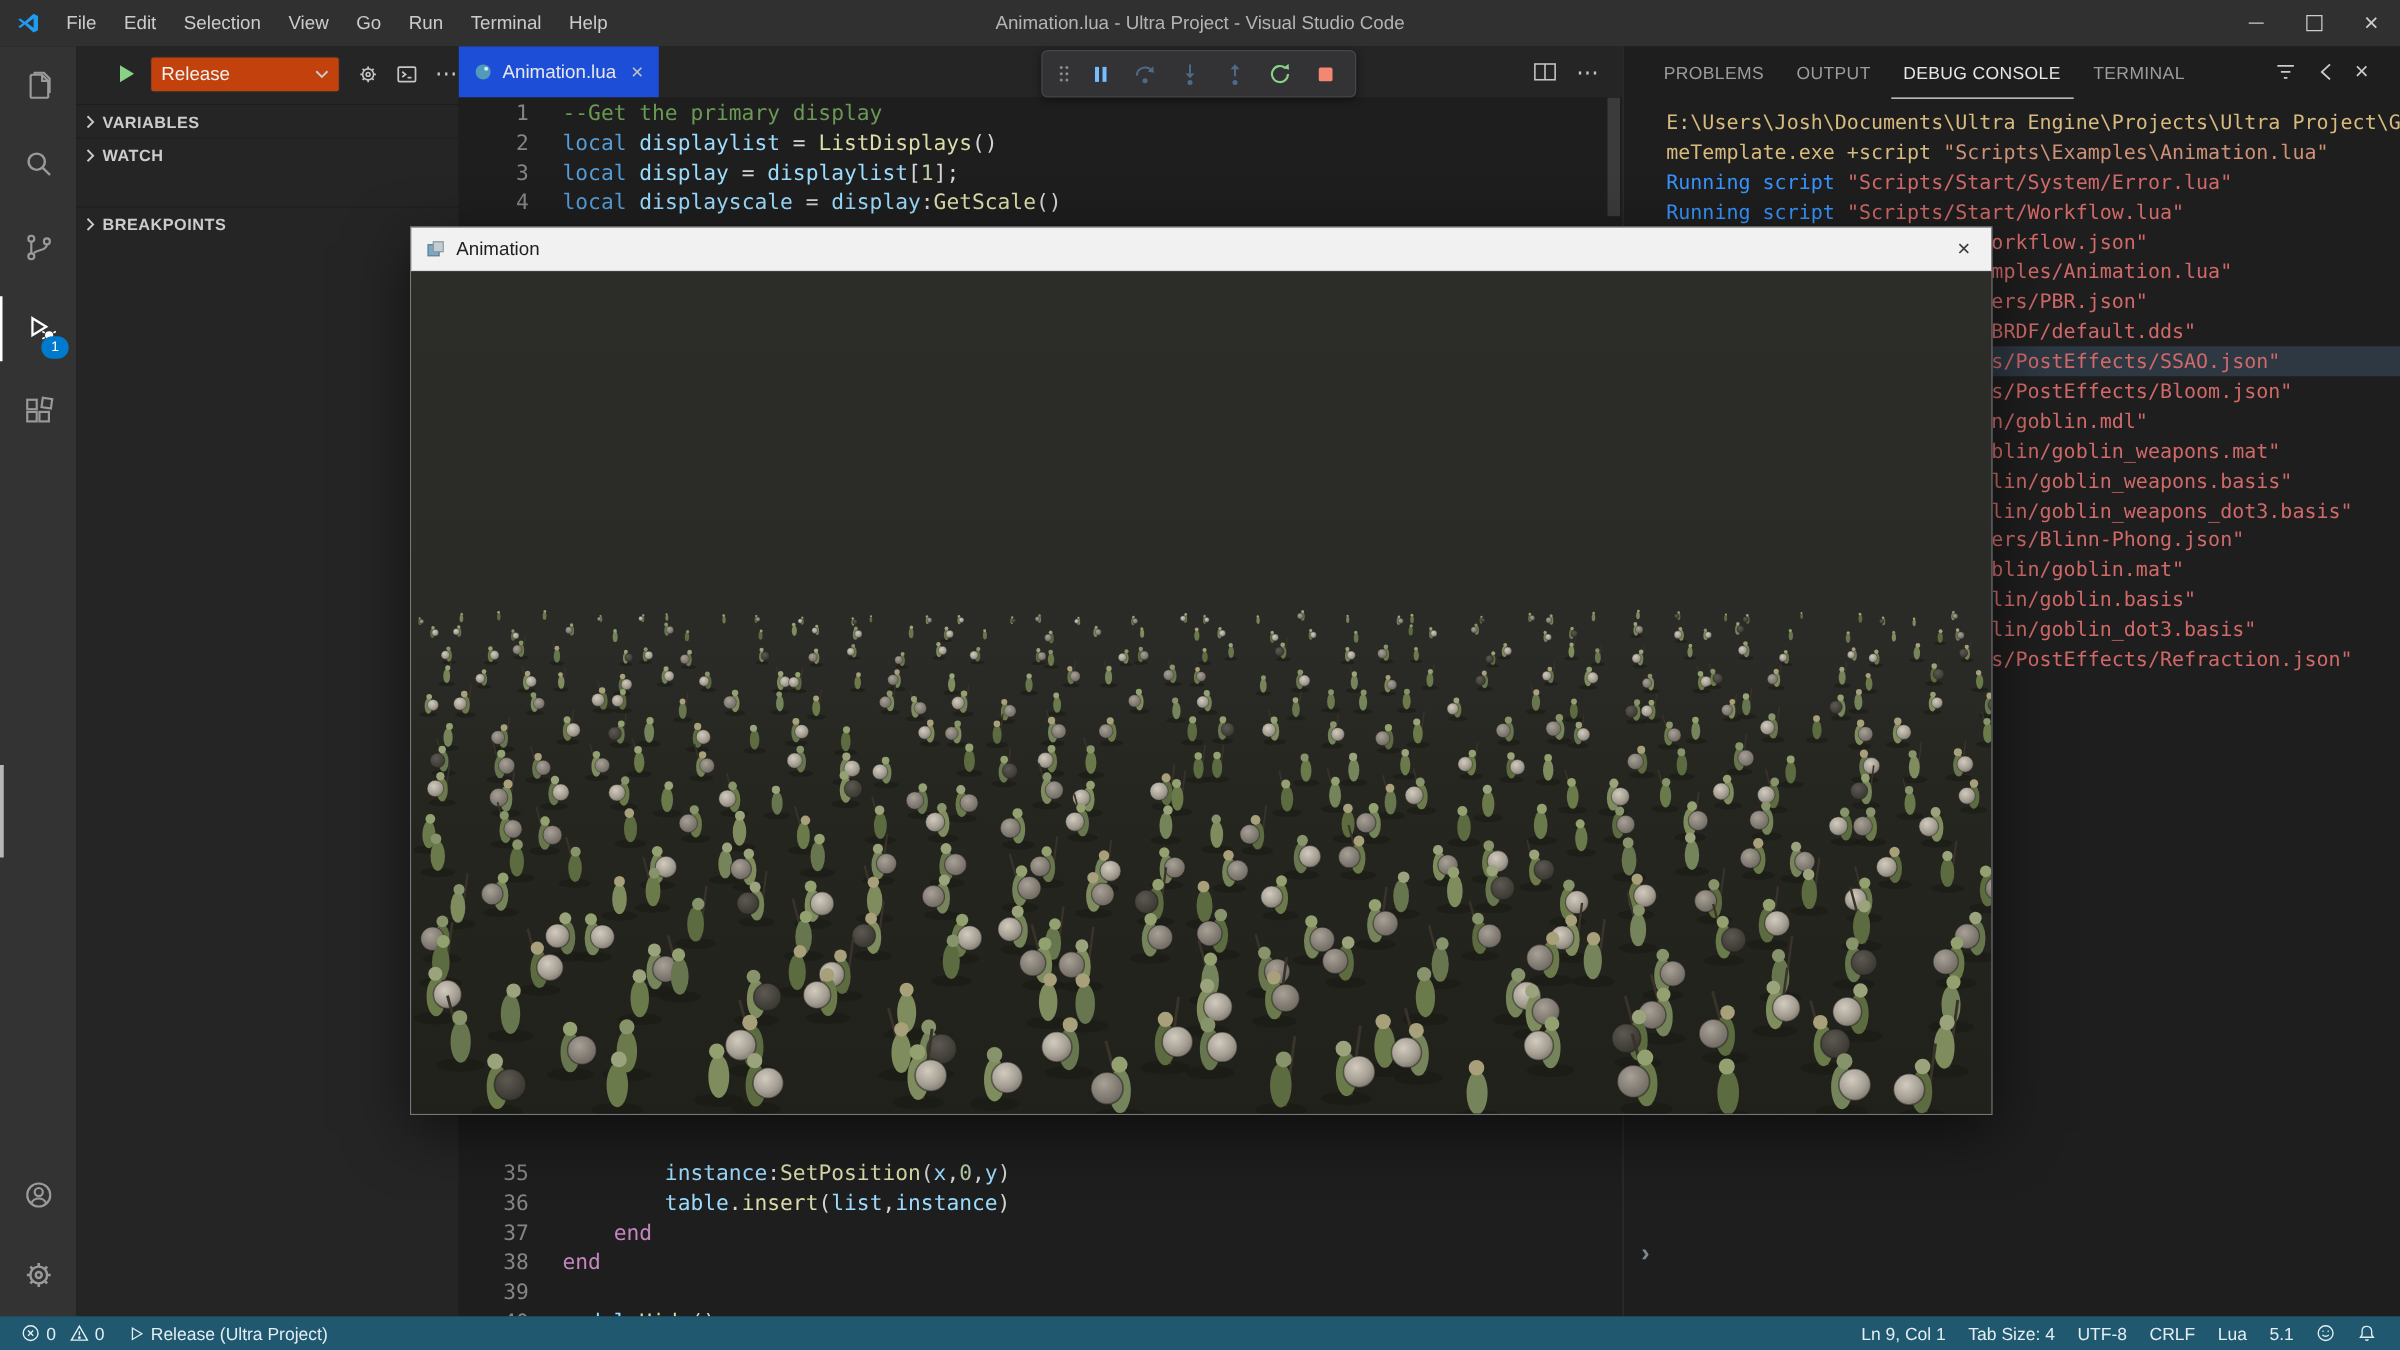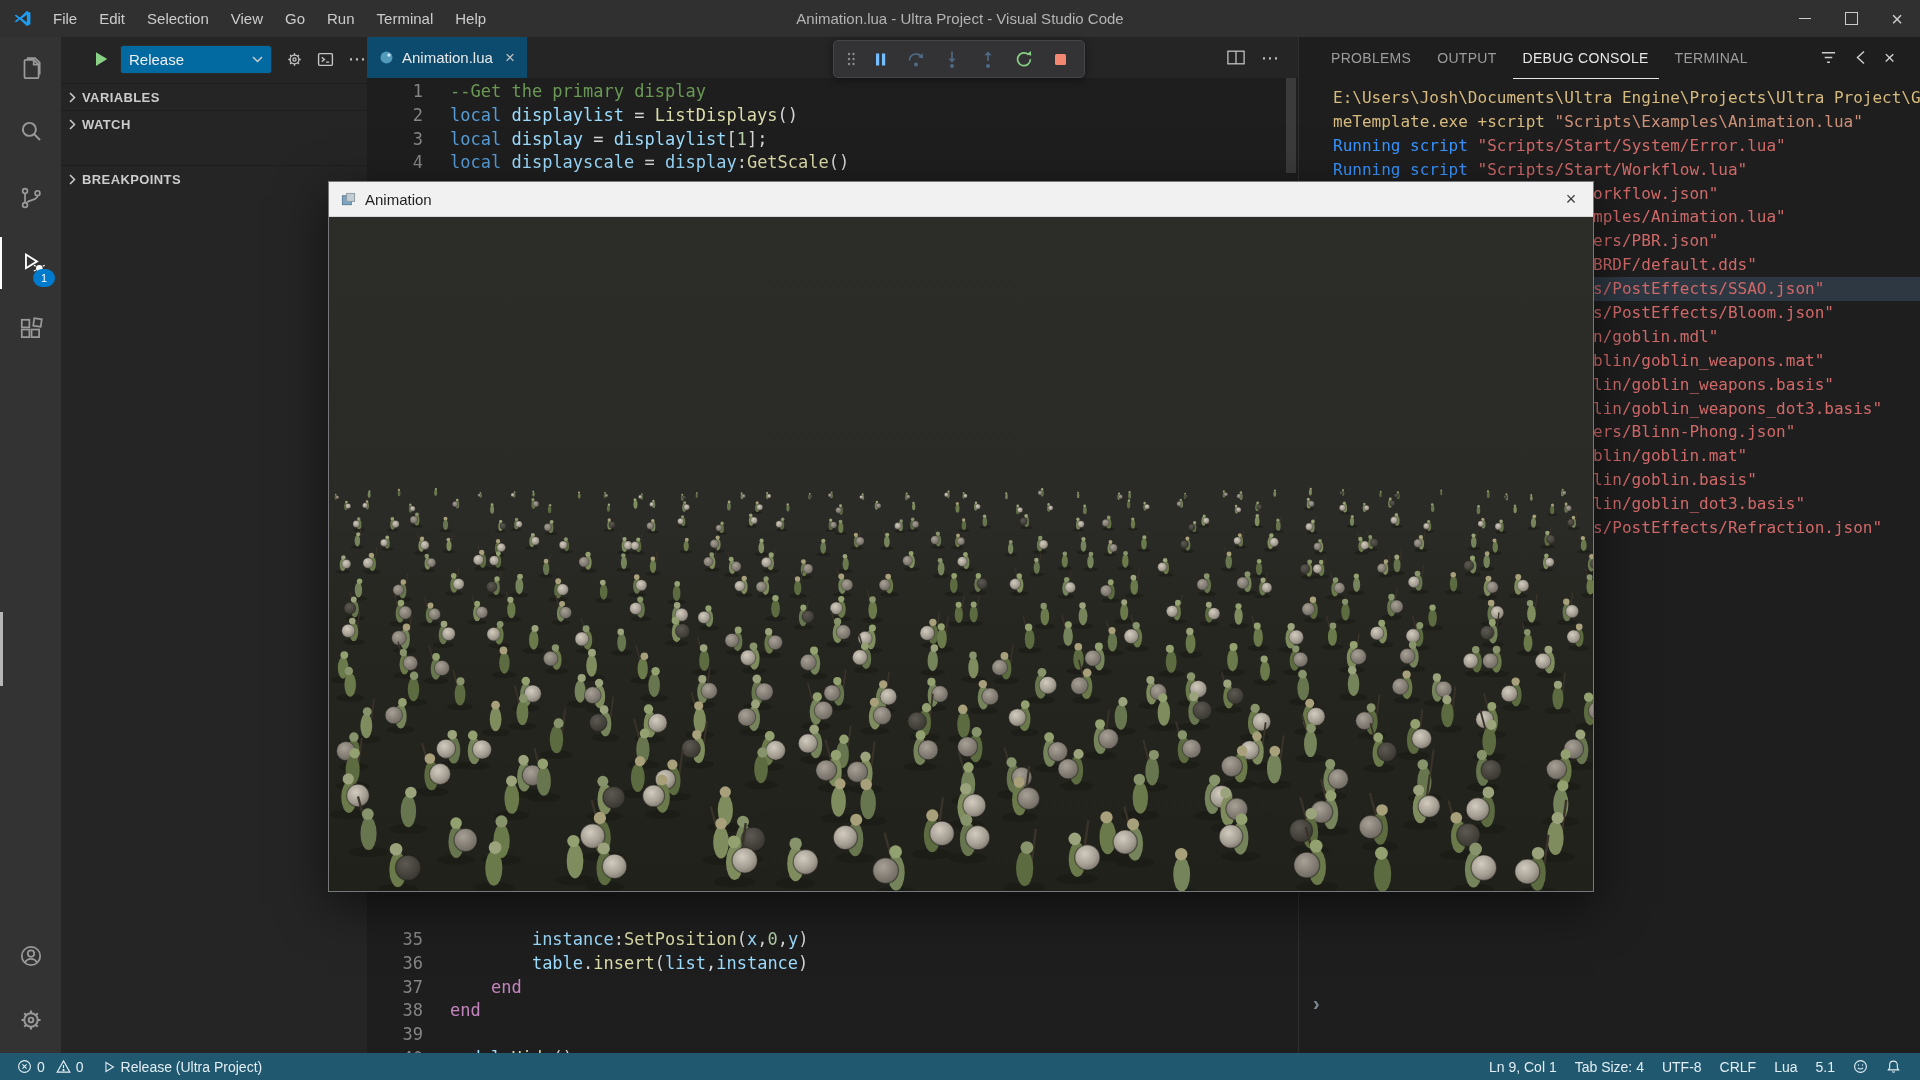--- a/index.html
+++ b/index.html
@@ -23,31 +23,31 @@
   .activitybar{position:absolute;left:0;top:37px;width:61px;height:1016px;background:#333333;}
   .ab-item{position:absolute;left:0;width:61px;height:52px;display:flex;align-items:center;justify-content:center;color:#9a9a9a;}
   .ab-item.active{color:#ffffff;border-left:2px solid #ffffff;}
   .ab-badge{position:absolute;right:8px;bottom:2px;min-width:18px;height:18px;border-radius:9px;background:#007acc;color:#fff;
             font-size:11px;display:flex;align-items:center;justify-content:center;padding:0 2px;}
 
   
   .sidebar{position:absolute;left:61px;top:37px;width:306px;height:1016px;background:#252526;}
   .dbg-toolbar{position:absolute;left:0;top:6px;width:306px;height:32px;display:flex;align-items:center;}
   .dbg-play{margin-left:30px;}
-  .dbg-dropdown{margin-left:9px;width:140px;height:27px;background:#0369a1;border:1px solid #2b2b2b;border-radius:3px;
+  .dbg-dropdown{margin-left:9px;width:140px;height:27px;background:#c2410c;border:1px solid #2b2b2b;border-radius:3px;
                 display:flex;align-items:center;justify-content:space-between;padding:0 8px;font-size:15px;color:#f0f0f0;}
   .side-iconbtn{margin-left:14px;color:#c5c5c5;display:flex;align-items:center;}
   .more-glyph{font-size:18px;color:#c5c5c5;letter-spacing:1px;}
   .side-section{position:absolute;left:0;width:306px;height:27px;display:flex;align-items:center;color:#cccccc;
                 font-size:13px;font-weight:700;letter-spacing:.4px;border-top:1px solid rgba(0,0,0,.18);}
   .sec-chev{margin:0 6px 0 8px;display:flex;}
 
   
   .tabbar{position:absolute;left:367px;top:37px;width:931px;height:41px;background:#252526;display:flex;}
-  .ed-tab{height:41px;background:#0c4a6e;display:flex;align-items:center;padding:0 12px;color:#e8e8e8;font-size:15px;}
+  .ed-tab{height:41px;background:#1d4ed8;display:flex;align-items:center;padding:0 12px;color:#e8e8e8;font-size:15px;}
   .ed-tab .tab-close{margin-left:12px;color:#c0c0c0;font-size:17px;line-height:1;}
   .tab-ico{margin-right:8px;}
   .tab-actions{position:absolute;right:18px;top:0;height:41px;display:flex;align-items:center;gap:16px;color:#c5c5c5;}
   .editor{position:absolute;left:367px;top:78px;width:931px;height:975px;background:#1e1e1e;overflow:hidden;
           font-family:"DejaVu Sans Mono",monospace;font-size:17px;}
   .code-block{position:absolute;left:0;}
   .cl{height:23.8px;line-height:23.8px;white-space:pre;}
   .ln{display:inline-block;width:56px;text-align:right;color:#858585;}
   .ct{padding-left:27px;white-space:pre;}
   .tk-c{color:#6a9955}.tk-k{color:#569cd6}.tk-v{color:#9cdcfe}.tk-f{color:#dcdcaa}

